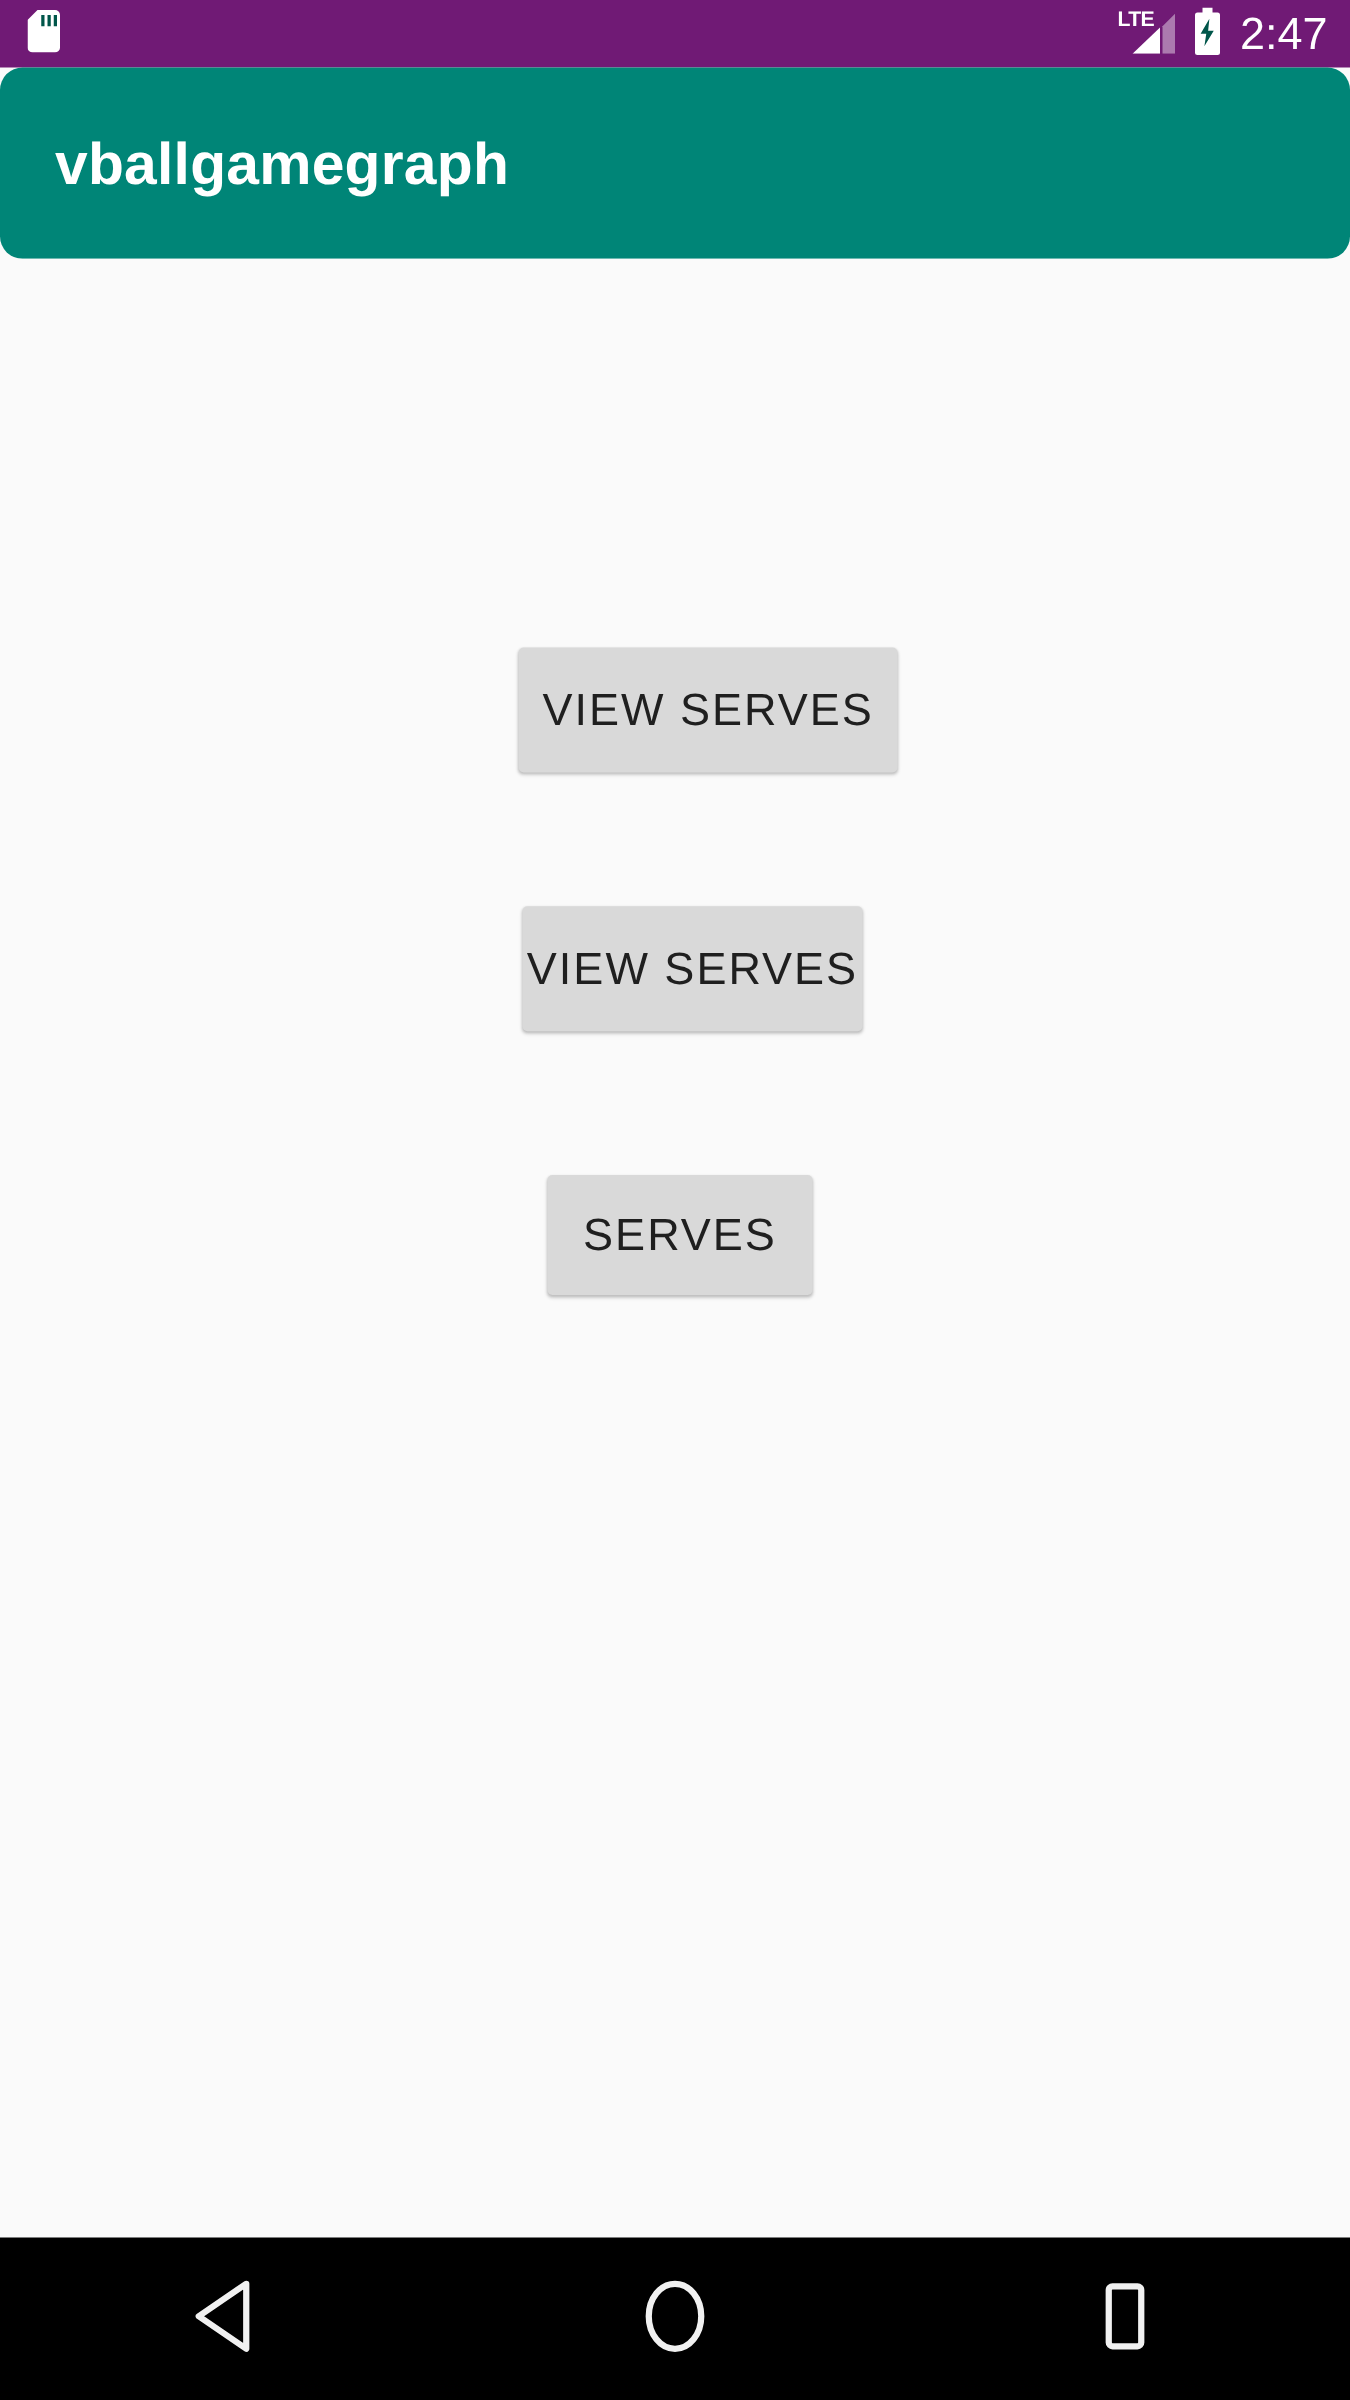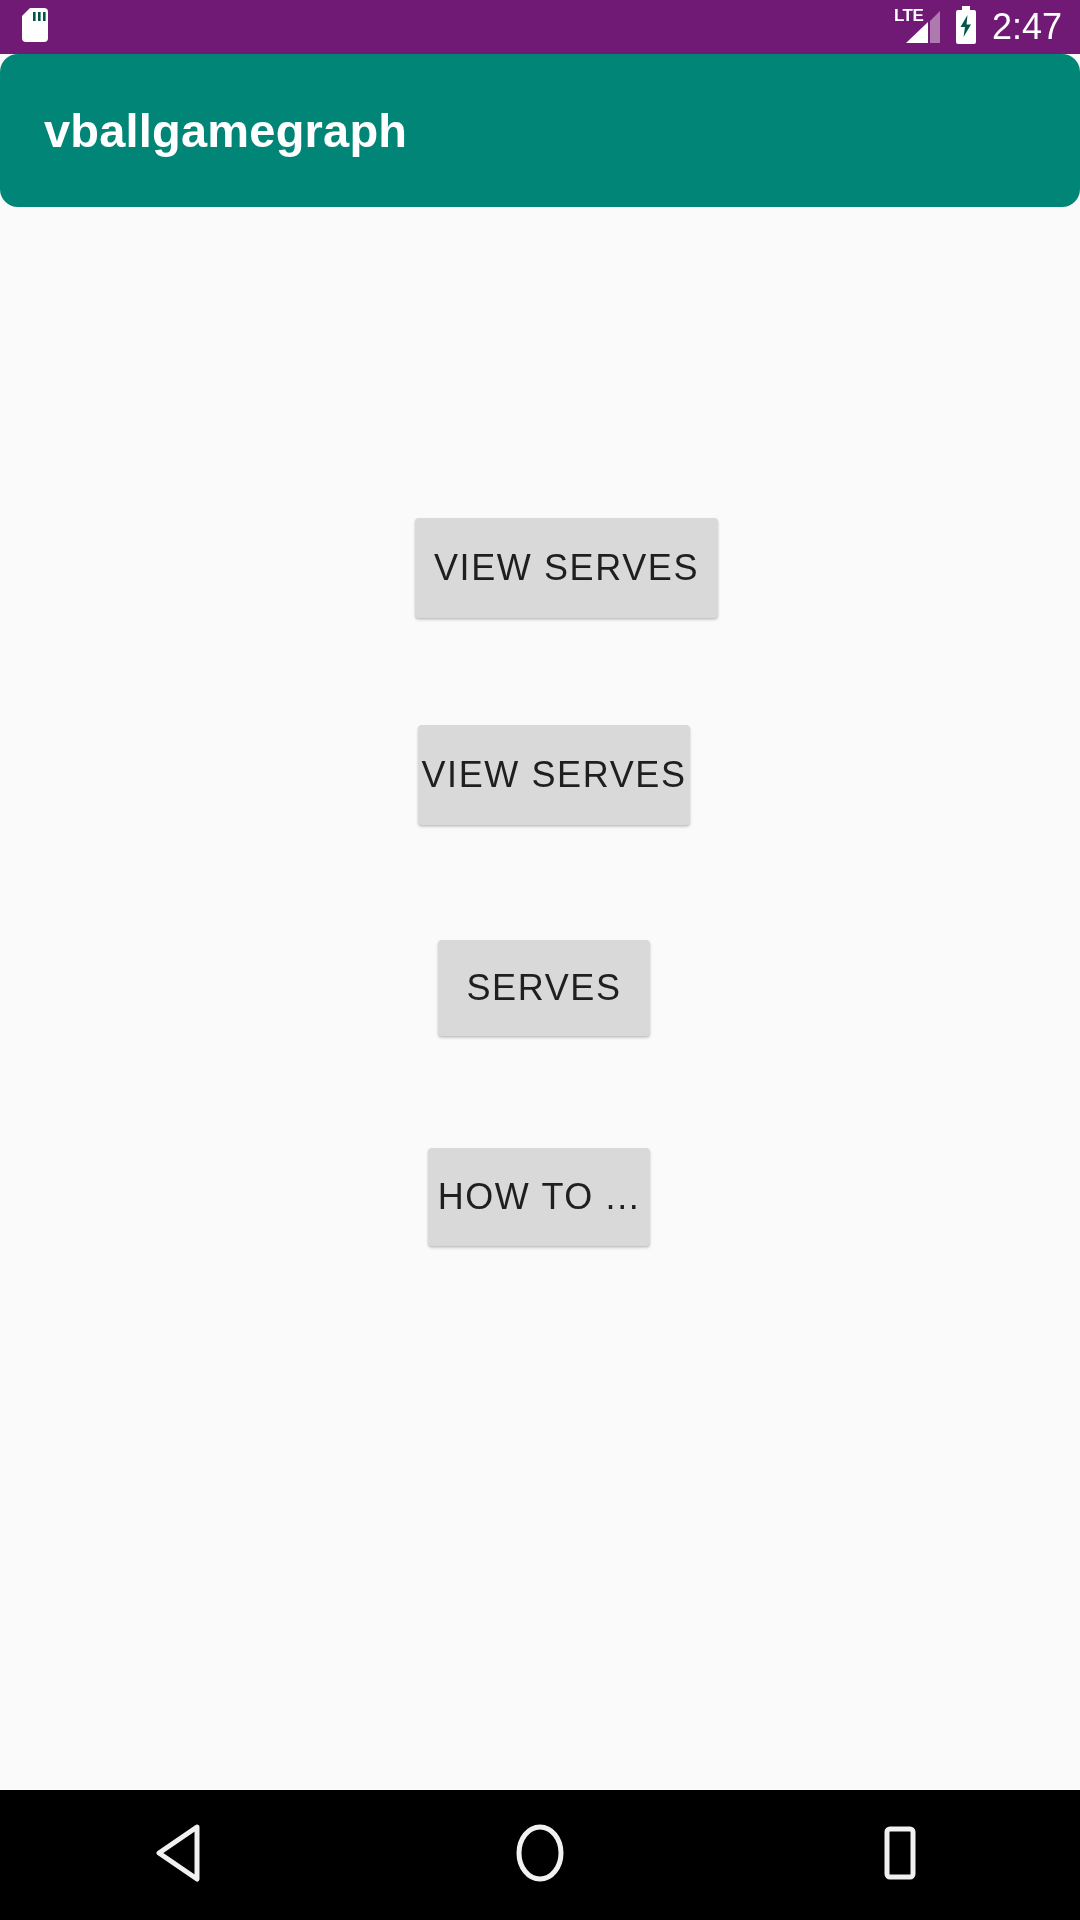--- a/index.html
+++ b/index.html
@@ -181,21 +181,20 @@
   </div>
 
   <div class="app-bar">
     <span class="app-title">vballgamegraph</span>
   </div>
 
   <div class="content">
     <button class="btn btn-track">VIEW SERVES</button>
     <button class="btn btn-totals">VIEW SERVES</button>
     <button class="btn btn-reset">SERVES</button>
-    <button class="btn btn-howto">HOW TO ...</button>
   </div>
 
   <div class="nav-bar">
     <div class="nav-btn">
       <span>
         <svg width="54" height="58" viewBox="0 0 54 58" xmlns="http://www.w3.org/2000/svg">
           <path d="M44 3 L6 29 L44 55 Z" fill="none" stroke="#f1f1f1" stroke-width="5" stroke-linejoin="round"></path>
         </svg>
       </span>
     </div>

